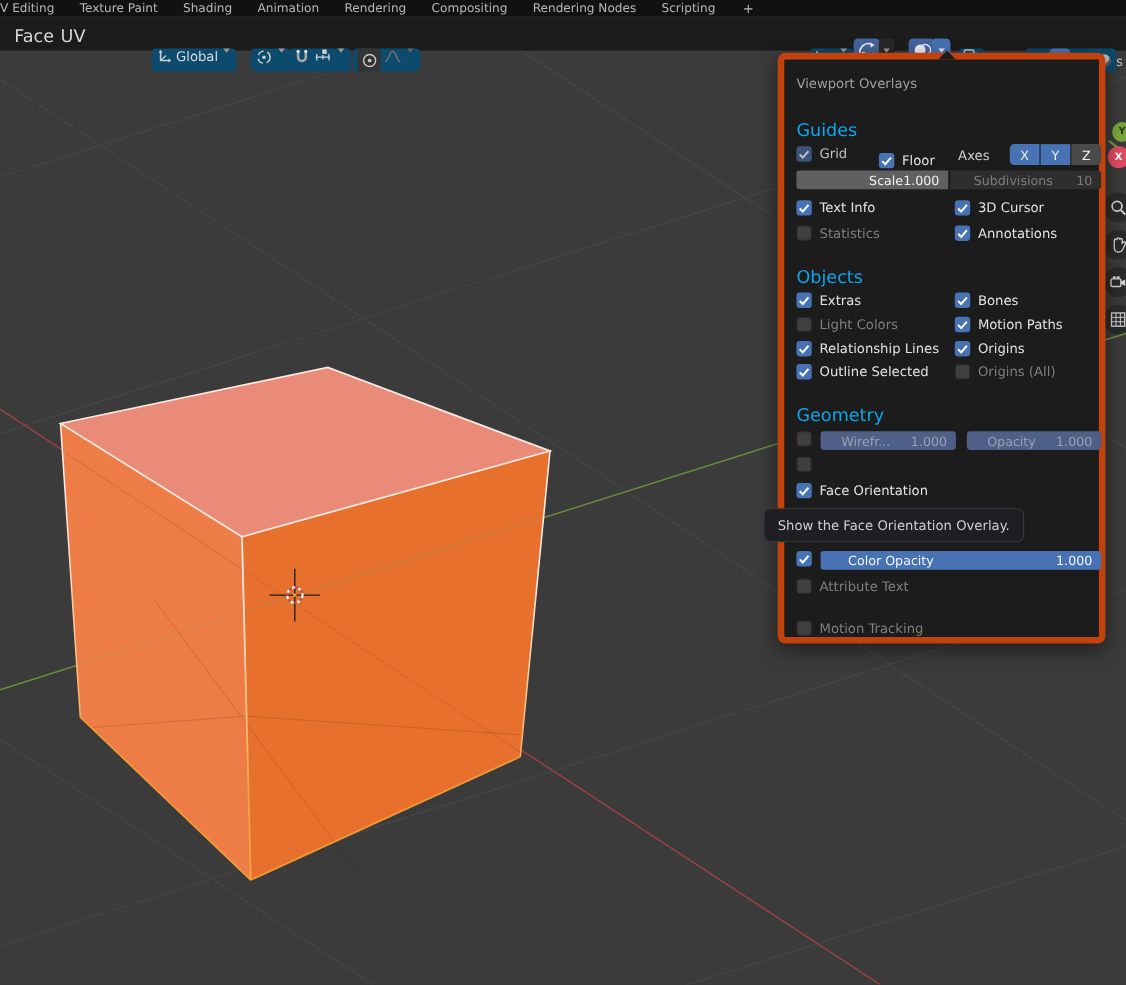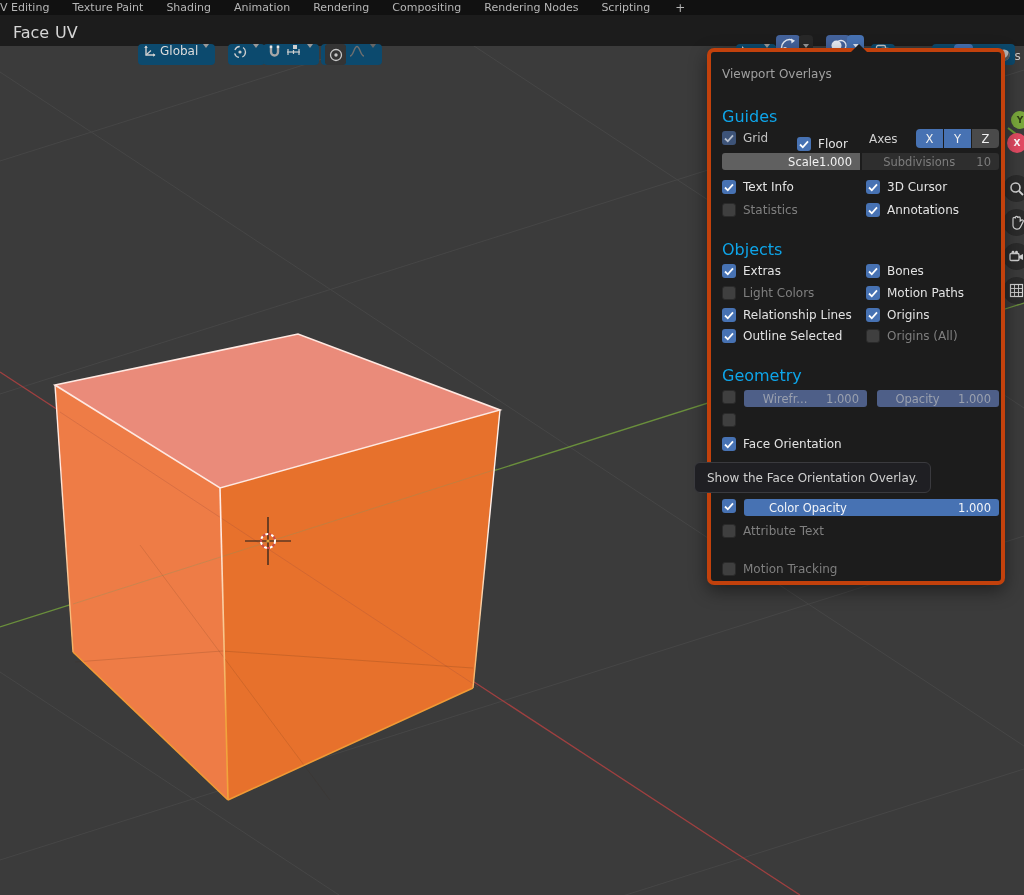--- a/index.html
+++ b/index.html
@@ -26,21 +26,21 @@
   .chev.dim { border-top-color:#666; }
   .chev.lite { border-top-color:#dfe6f2; }
   .icbtn { display:flex; align-items:center; justify-content:center;
            width:24px; height:21px; border-radius:4px; }
   .icbtn.blue { background:#44639c; }
   .icbtn.dark { background:#282828; }
   svg.ic { display:block; }
 
   
   #panel { position:absolute; left:707px; top:48px; width:298px; height:537px;
-           background:#1c1c1c; border:4px solid #c2410c; border-radius:7px;
+           background:#1c1c1c; border:6px solid #c2410c; border-radius:7px;
            box-shadow:0 6px 18px rgba(0,0,0,.45); z-index:30; }
   #panel .notch { position:absolute; left:140px; top:-8px; width:0; height:0;
                   border-left:8px solid transparent; border-right:8px solid transparent;
                   border-bottom:8px solid #1c1c1c; }
   .ptitle { position:absolute; left:11px; top:15px; font-size:12px; color:#a0a0a0; }
   .phead  { position:absolute; font-size:16px; color:#0ea5e9; }
   .pitem  { position:absolute; height:16px; display:flex; align-items:center; gap:7px; }
   .plabel { font-size:12px; color:#e2e2e2; white-space:nowrap; }
   .plabel.dim { color:#7f7f7f; }
   .plabel.semi { color:#c2c2c2; }

